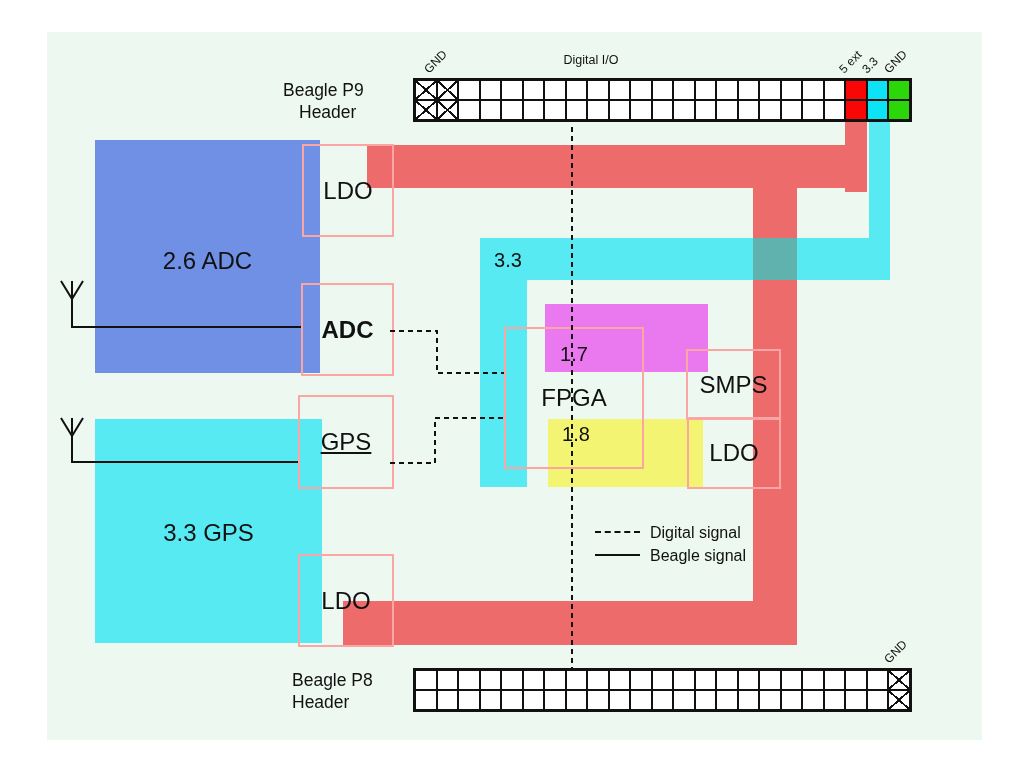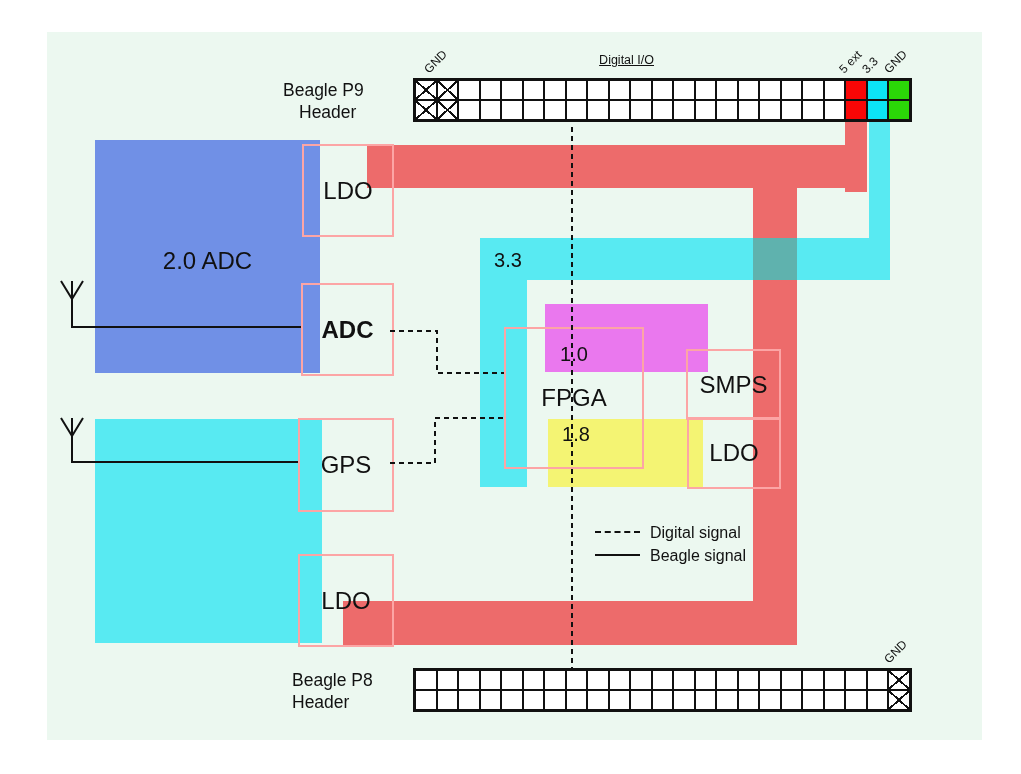--- a/index.html
+++ b/index.html
@@ -23,21 +23,21 @@
   .r33-left-leg{left:480px;top:238px;width:47px;height:249px;background:var(--rail-33);}
   .r-overlap{left:753px;top:238px;width:44px;height:42px;background:var(--rail-overlap);}
   .r10-band{left:545px;top:304px;width:163px;height:68px;background:var(--rail-10);}
   .r18-band{left:548px;top:419px;width:155px;height:68px;background:var(--rail-18);}
 
   
   .box{position:absolute;border:2px solid #fca5a5;background:transparent;
        display:flex;align-items:center;justify-content:center;font-size:24px;}
   .box-ldo-top{left:302px;top:144px;width:88px;height:89px;}
   .box-adc{left:301px;top:283px;width:89px;height:89px;font-weight:bold;}
-  .box-gps{left:298px;top:418px;width:92px;height:90px;}
+  .box-gps{left:298px;top:395px;width:92px;height:90px;text-decoration:underline;}
   .box-ldo-bottom{left:298px;top:554px;width:92px;height:89px;}
   .box-fpga{left:504px;top:327px;width:136px;height:138px;text-align:center;}
   .box-smps{left:686px;top:305px;width:91px;height:67px;margin-top:44px;}
   .box-ldo-right{left:687px;top:417px;width:90px;height:68px;}
 
   
   .plane-label{font-size:24px;text-align:center;}
   .adc-plane-label{left:95px;top:247px;width:225px;}
   .gps-plane-label{left:95px;top:519px;width:227px;}
   .rail-label{font-size:20px;text-align:center;}
@@ -51,21 +51,21 @@
   .p9-grid{left:413px;top:78px;}
   .p8-grid{left:413px;top:668px;}
   .pin-cell{border:1px solid #111;background:#fff;}
   .x-cell{background-image:
     linear-gradient(to top right, transparent calc(50% - 1px), #111 calc(50% - 1px), #111 calc(50% + 1px), transparent calc(50% + 1px)),
     linear-gradient(to bottom right, transparent calc(50% - 1px), #111 calc(50% - 1px), #111 calc(50% + 1px), transparent calc(50% + 1px));}
   .hdr-name{font-size:17.5px;}
   .p9-name1{left:283px;top:80px;} .p9-name2{left:299px;top:102px;}
   .p8-name1{left:292px;top:670px;} .p8-name2{left:292px;top:692px;}
   .rot-label{font-size:12px;transform:rotate(-45deg);transform-origin:0 100%;white-space:nowrap;height:13px;line-height:13px;}
-  .dio-label{left:564px;top:53px;width:90px;font-size:12.5px;text-align:right;text-decoration:underline;}
+  .dio-label{left:546px;top:53px;width:90px;font-size:12.5px;text-align:center;}
 
   
   .legend-dash{left:595px;top:531px;width:45px;height:0;border-top:2px dashed #111;}
   .legend-solid{left:595px;top:554px;width:45px;height:0;border-top:2px solid #111;}
   .legend-text{font-size:16px;}
   .legend-digital{left:650px;top:524px;}
   .legend-analog{left:650px;top:547px;}
 
   svg.overlay{position:absolute;left:0;top:0;pointer-events:none;}
 </style>
@@ -105,23 +105,24 @@
   <div class="box box-fpga">
     <span>FPGA</span>
   </div>
   <div class="box box-smps">
     <span>SMPS</span>
   </div>
   <div class="box box-ldo-right">
     <span>LDO</span>
   </div>
 
-  <div class="abs plane-label adc-plane-label">2.0 ADC</div>
+  <div class="abs plane-label adc-plane-label">2.6 ADC</div>
+  <div class="abs plane-label gps-plane-label">3.3 GPS</div>
   <div class="abs rail-label l33">3.3</div>
-  <div class="abs rail-label l10">1.0</div>
+  <div class="abs rail-label l10">1.7</div>
   <div class="abs rail-label l18">1.8</div>
 
   <svg class="overlay" width="1021" height="774">
     <g stroke="#111" stroke-width="2" fill="none">
       <path d="M61,281 L72,299 M83,281 L72,299 M72,281 L72,299"></path>
       <path d="M72,299 L72,327 L301,327"></path>
     </g>
     <g stroke="#111" stroke-width="2" fill="none">
       <path d="M61,418 L72,436 M83,418 L72,436 M72,418 L72,436"></path>
       <path d="M72,436 L72,462 L298,462"></path>

